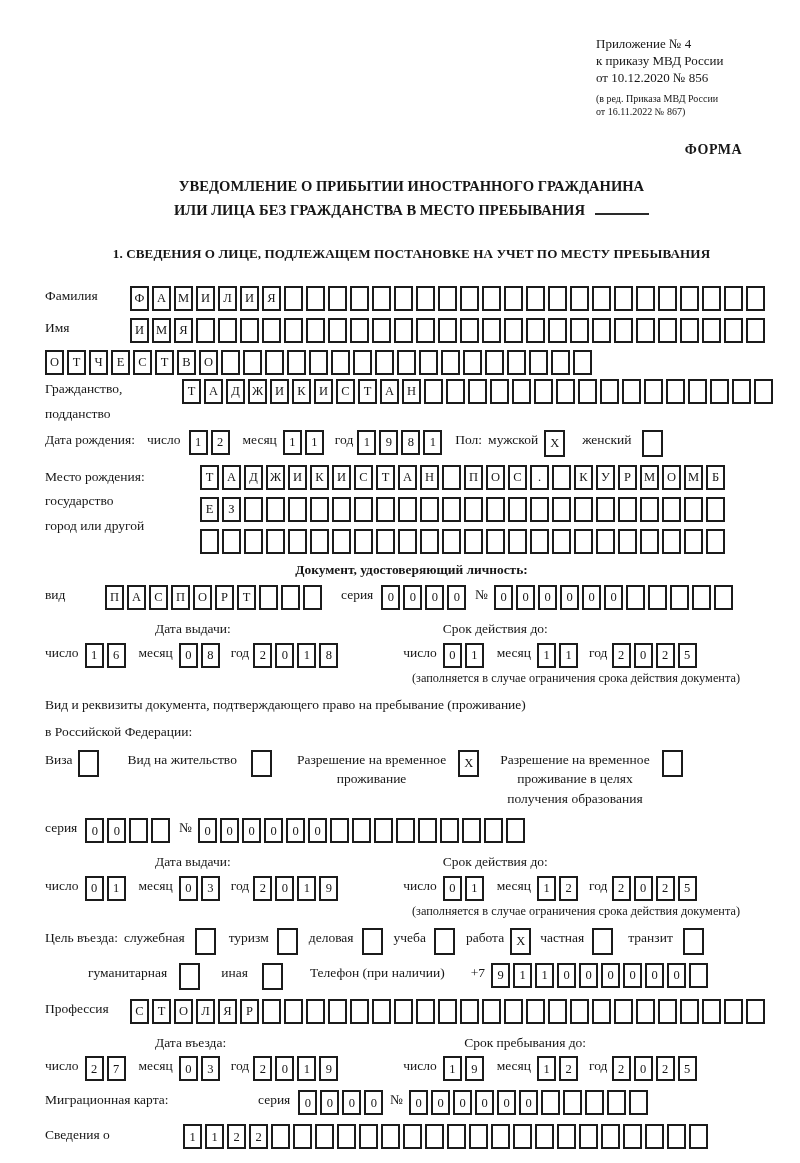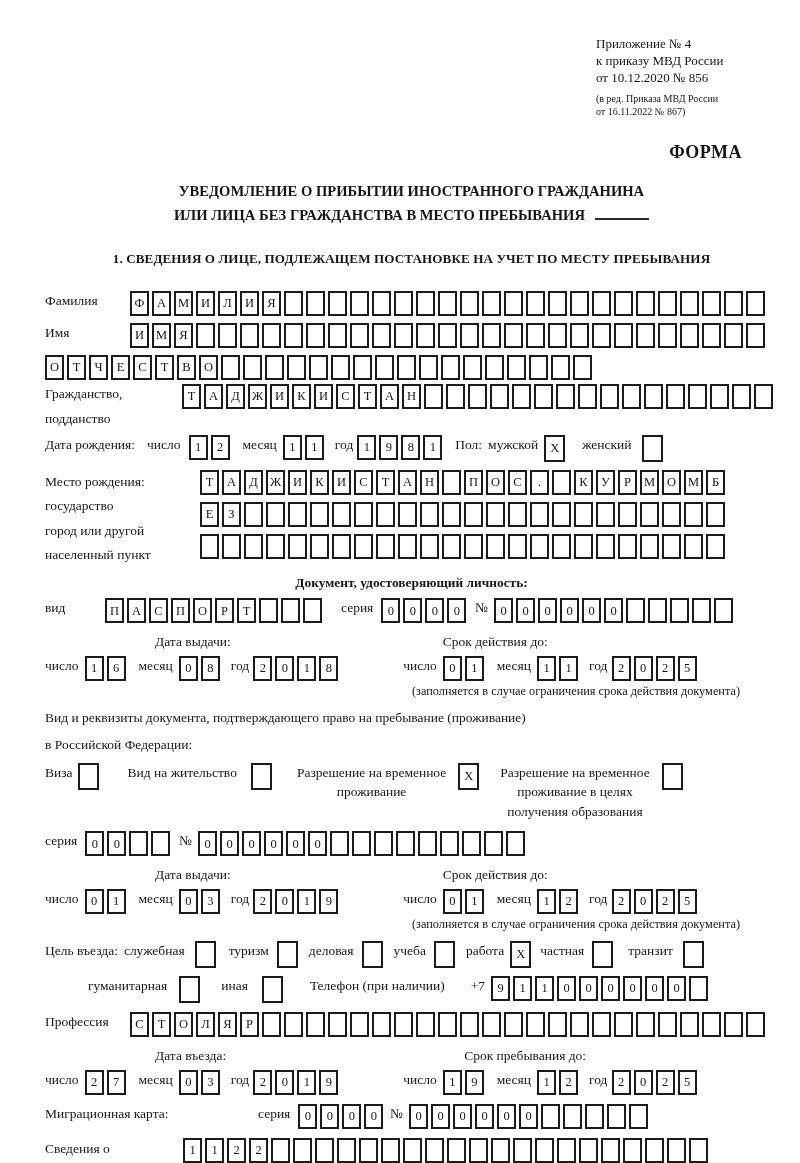--- a/index.html
+++ b/index.html
@@ -6,21 +6,21 @@
   .page{
     width:800px;height:1163px;box-sizing:border-box;
     padding:36px 22px 16px 45px;
     font-family:"Liberation Serif","DejaVu Serif",serif;
     color:#161616;background:#fff;position:relative;overflow:hidden;
   }
   
   .appendix{margin-left:auto;width:182px;font-size:13px;line-height:1.3;}
   .appendix .small{font-size:10px;}
   .gaptop{margin-top:5px;}
-  .forma{text-align:right;padding-right:36px;font-weight:bold;font-size:18px;margin-top:24px;letter-spacing:.5px;}
+  .forma{text-align:right;padding-right:36px;font-weight:bold;font-size:14px;margin-top:24px;letter-spacing:.5px;}
   .title{text-align:center;font-weight:bold;font-size:14.6px;margin-top:16px;line-height:1.65;}
   .uline{display:inline-block;width:54px;border-bottom:2px solid #2a2a2a;height:13px;margin-left:10px;}
   .sec{text-align:center;font-weight:bold;font-size:13.1px;margin-top:24px;letter-spacing:.1px;white-space:nowrap;}
   
   .row{display:flex;align-items:flex-start;margin-top:7px;font-size:13.5px;line-height:1.45;}
   .lb{flex:none;}
   .cells{display:inline-flex;flex:none;}
   .cell{
     display:inline-flex;flex:none;align-items:center;justify-content:center;
     width:15px;height:21px;border:2px solid #1b1b1b;margin-right:3px;
@@ -225,21 +225,20 @@
     <span class="cells cb">
         <span class="cell"></span>
       </span>
   </div>
 
   <div class="row" style="margin-top:8px">
     <span class="col w155" style="line-height:1.8">
       <span>Место рождения:</span>
       <span>государство</span>
       <span>город или другой</span>
-      <span>населенный пункт</span>
     </span>
     <span class="col">
       <span class="cells">
           <span class="cell">Т</span>
           <span class="cell">А</span>
           <span class="cell">Д</span>
           <span class="cell">Ж</span>
           <span class="cell">И</span>
           <span class="cell">К</span>
           <span class="cell">И</span>

